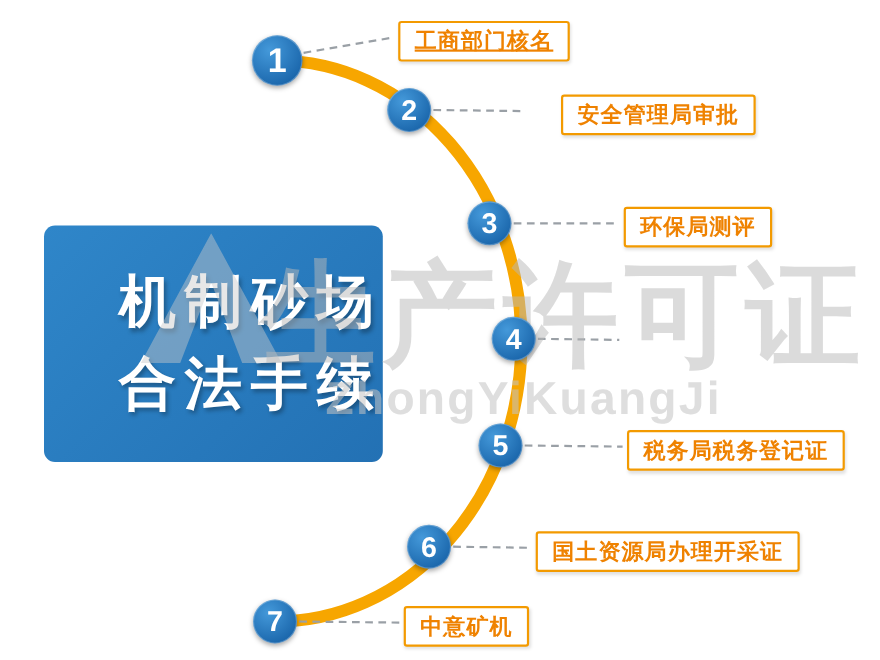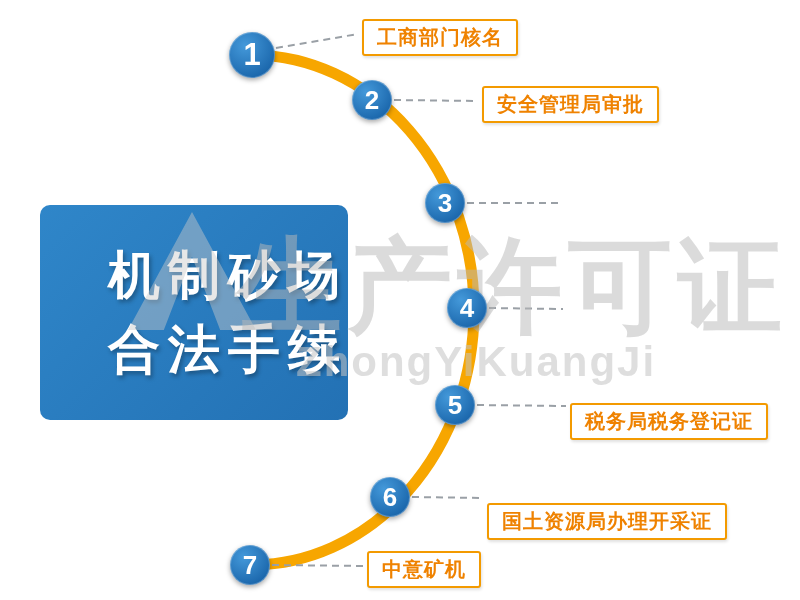--- a/index.html
+++ b/index.html
@@ -73,26 +73,26 @@
 
   
   .c1{left:229px;top:32px;}
   .c2{left:352px;top:80px;}
   .c3{left:425px;top:183px;}
   .c4{left:447px;top:288px;}
   .c5{left:435px;top:385px;}
   .c6{left:370px;top:477px;}
   .c7{left:230px;top:545px;}
 
-  .l1{left:362px;top:19px;}
-  .l2{left:482px;top:86px;}
+  .l1{left:362px;top:19px;text-decoration:underline;}
+  .l2{left:510px;top:86px;}
   .l3{left:567px;top:188px;}
   .l4{left:567px;top:294px;}
-  .l5{left:570px;top:391px;margin-top:12px;}
-  .l6{left:487px;top:483px;margin-top:20px;}
+  .l5{left:570px;top:391px;}
+  .l6{left:487px;top:483px;}
   .l7{left:367px;top:551px;}
 </style>
 </head>
 <body>
 
 <div class="stage">
 
   <svg class="arc-layer" width="800" height="600" viewBox="0 0 800 600">
     <path d="M 252 55 A 223 255 0 0 1 250 565" fill="none" stroke="#f7a600" stroke-width="11" stroke-linecap="round"></path>
     <g stroke="#9aa0a6" stroke-width="2" stroke-dasharray="7 5">
@@ -120,17 +120,18 @@
   <div class="step-circle big c1">1</div>
   <div class="step-circle c2">2</div>
   <div class="step-circle c3">3</div>
   <div class="step-circle c4">4</div>
   <div class="step-circle c5">5</div>
   <div class="step-circle c6">6</div>
   <div class="step-circle c7">7</div>
 
   <div class="step-label l1">工商部门核名</div>
   <div class="step-label l2">安全管理局审批</div>
+  <div class="step-label l3">环保局测评</div>
   <div class="step-label l5">税务局税务登记证</div>
   <div class="step-label l6">国土资源局办理开采证</div>
   <div class="step-label l7">中意矿机</div>
 
 </div>
 
 </body></html>

